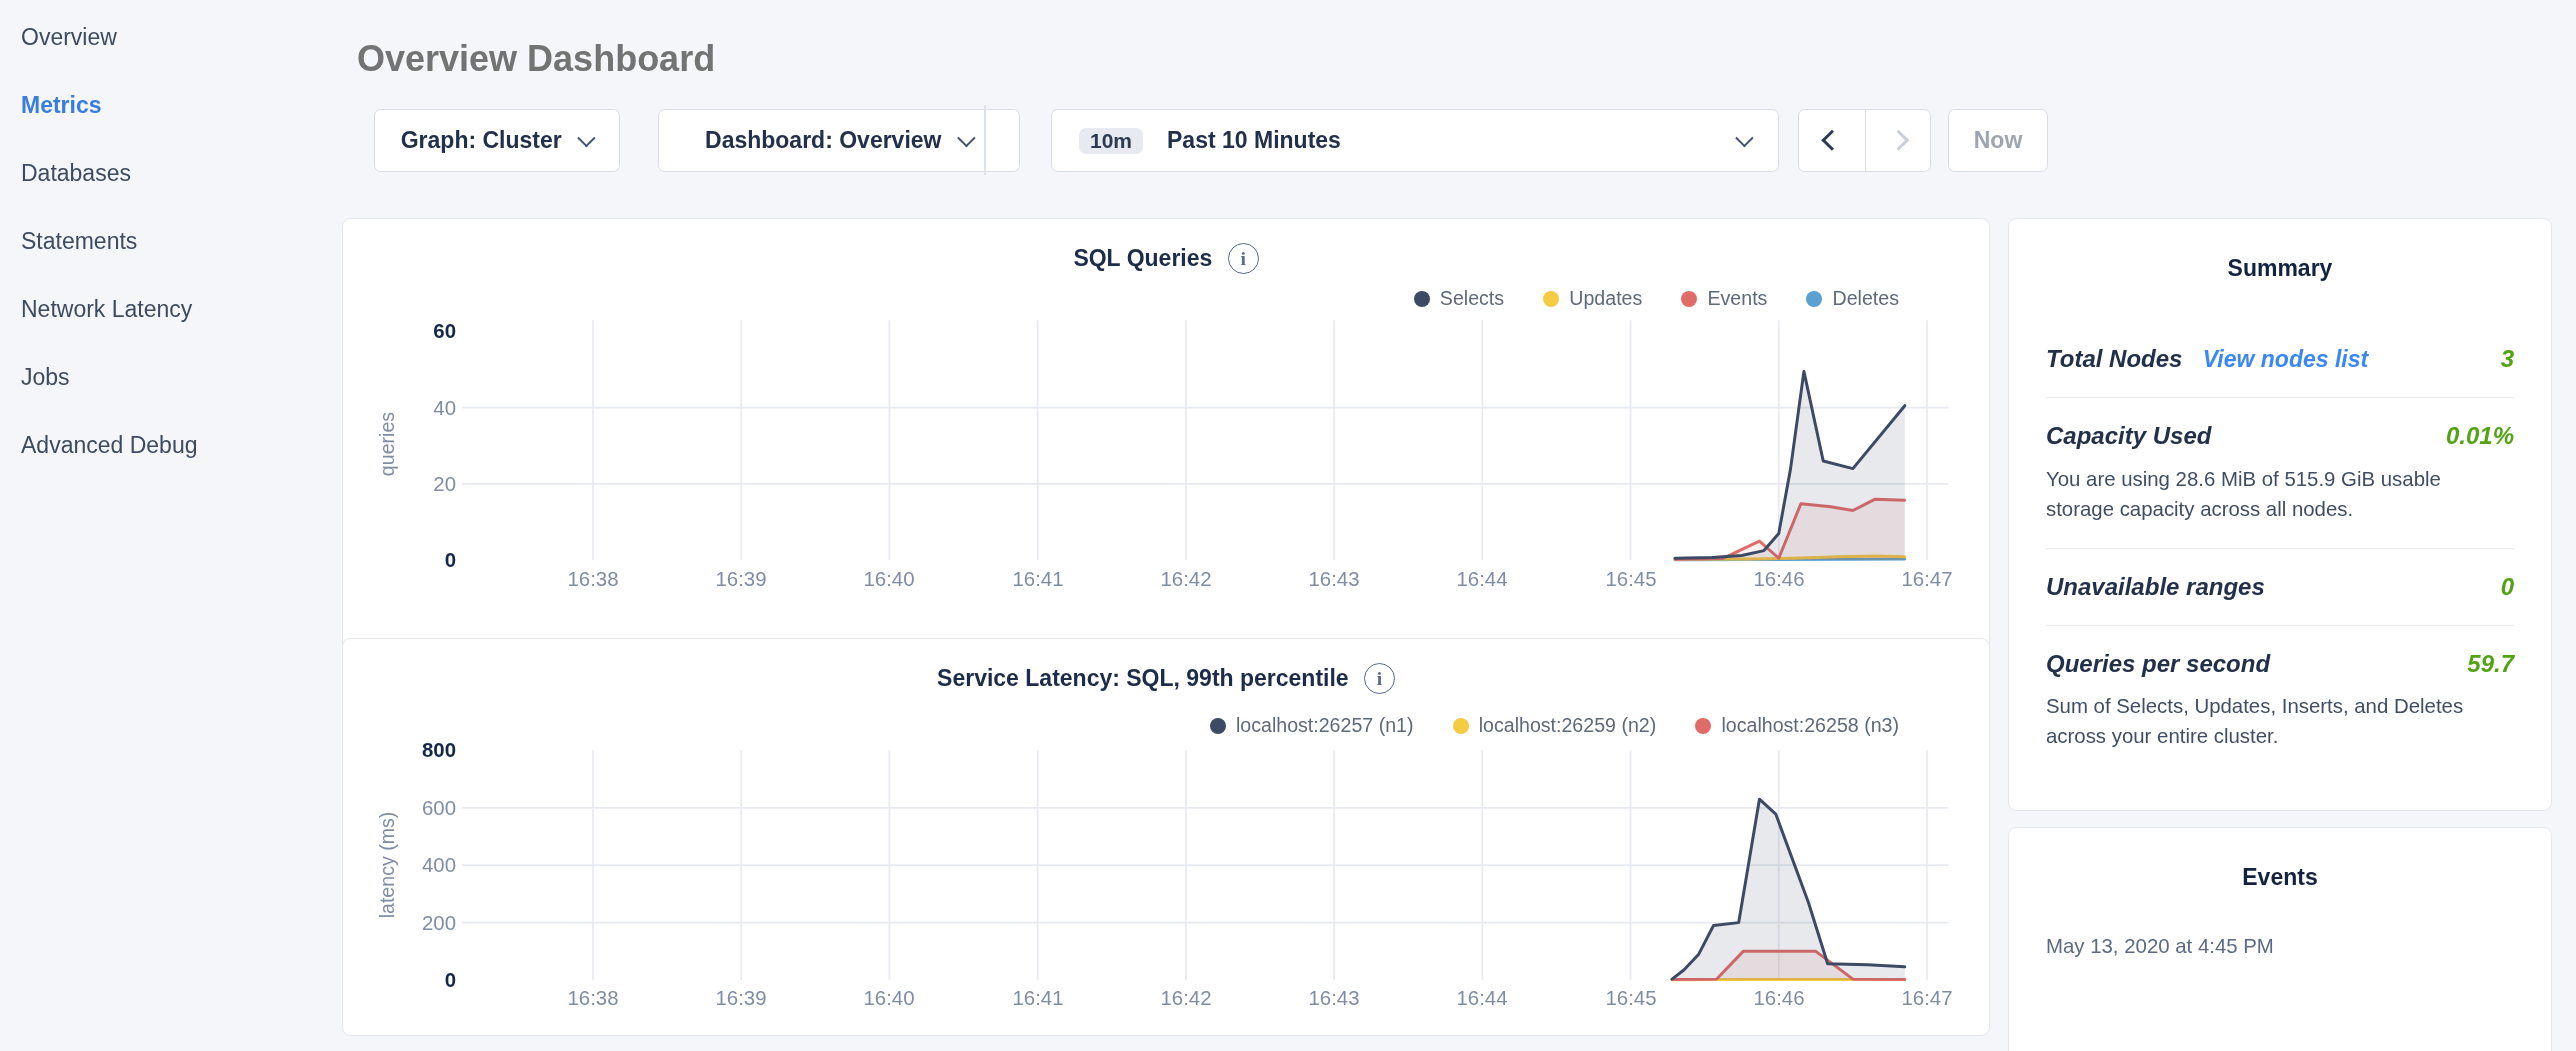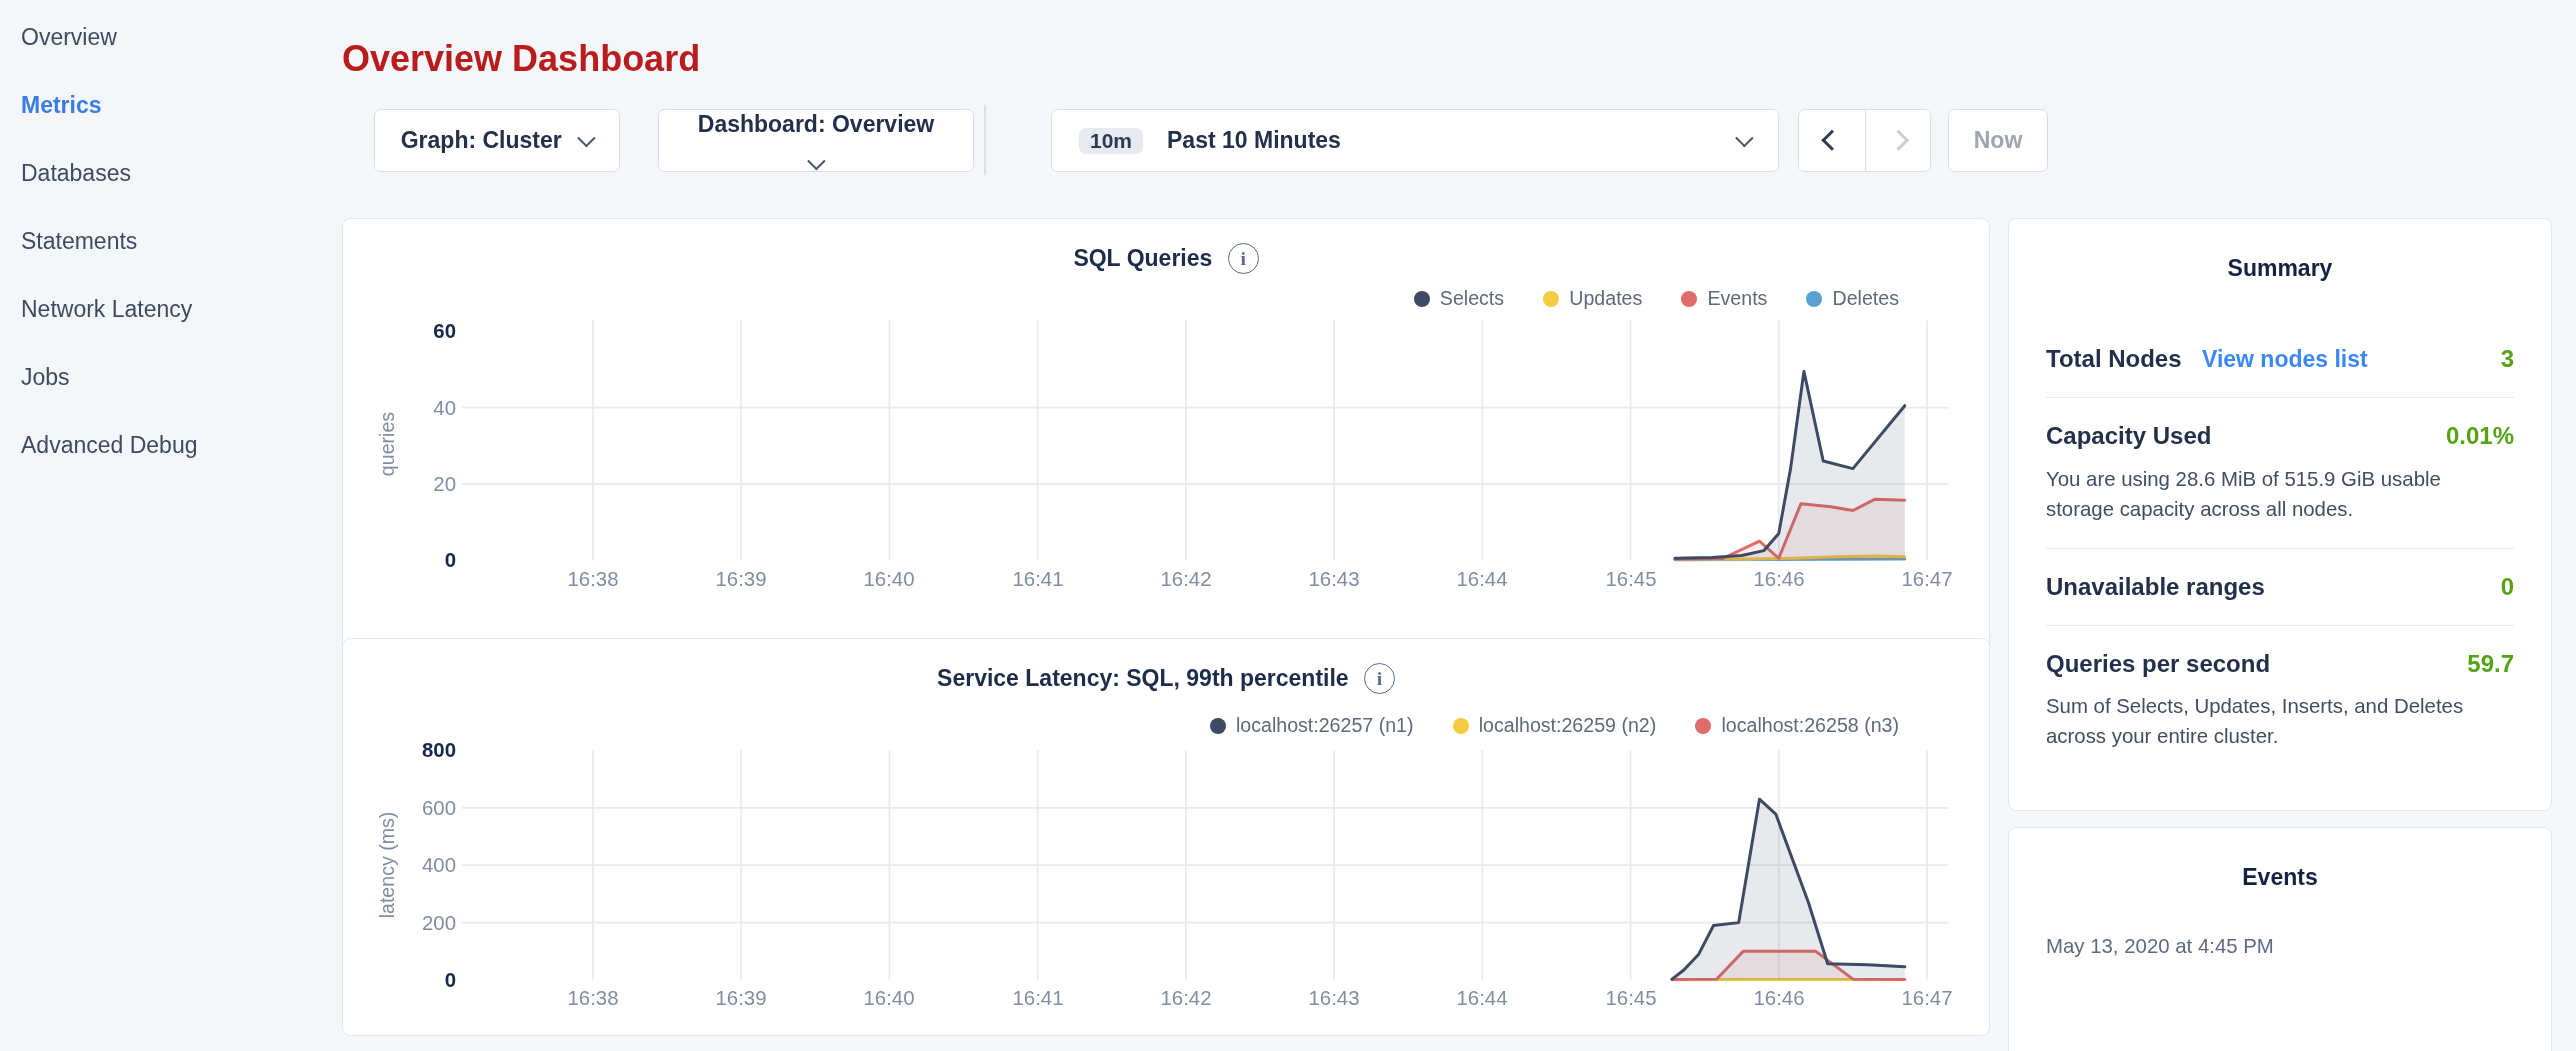--- a/index.html
+++ b/index.html
@@ -10,25 +10,25 @@
     font-family:"Liberation Sans", sans-serif;
     color:#2C3A52;
   }
 
   
   .sidebar { position:absolute; left:0; top:0; width:342px; height:100%; padding:24px 0 0 21px; display:flex; flex-direction:column; gap:41px; }
   .nav-item { font-size:23px; line-height:27px; color:#3D4B61; cursor:pointer; white-space:nowrap; }
   .nav-item.active { color:#3A7DE0; font-weight:700; }
 
   
-  .page-title { position:absolute; left:342px; top:13.6px; font-size:36px; font-weight:700; color:#b91c1c; }
+  .page-title { position:absolute; left:357px; top:13.6px; font-size:36px; font-weight:700; color:#737373; }
   .ctrl { position:absolute; top:109px; height:63px; background:#FFFFFF; border:1.7px solid #D9DEE6; border-radius:6.8px; display:flex; align-items:center; cursor:pointer;margin-left:32px; }
   .ctrl-label { font-size:23px; font-weight:700; color:#22304A; white-space:nowrap; }
   #ctl-graph { left:342px; width:246px; justify-content:center; gap:18.7px; }
-  #ctl-dash  { left:626px; width:316px; justify-content:center; gap:18.7px;flex-direction:column; }
+  #ctl-dash  { left:626px; width:362px; justify-content:center; gap:18.7px; }
   .ctl-divider { position:absolute; left:984px; top:105px; width:1.7px; height:70px; background:#DDE2E9; }
   #ctl-time { left:1019px; width:728px; padding:0 27px; gap:24px; }
   .time-badge { background:#E7EBF1; border-radius:6.8px; padding:1px 11px; font-size:21px; font-weight:700; color:#2C3A52; }
   #ctl-time .chev-down { margin-left:auto; }
   .chev { width:12.8px; height:12.8px; border-right:2.6px solid #44536E; border-bottom:2.6px solid #44536E; display:inline-block; }
   .chev-down { transform:rotate(45deg) translate(-1.7px,-1.7px); }
   #ctl-arrows { left:1766px; width:133px; padding:0; }
   .arrow-half { width:66px; height:100%; display:flex; align-items:center; justify-content:center; }
   .arrow-half + .arrow-half { border-left:1.7px solid #D9DEE6; }
   .chev-left  { width:14.5px; height:14.5px; border-right:3.4px solid #2C3A52; border-bottom:3.4px solid #2C3A52; transform:rotate(135deg); display:inline-block; }
@@ -54,21 +54,21 @@
   .ytick { position:absolute; left:0; width:113px; text-align:right; font-size:20.4px; color:#7F8DA3; transform:translateY(-50%); }
   .ytick.edge { color:#14284A; font-weight:700; }
   .xtick { position:absolute; transform:translateX(-50%); font-size:20.4px; color:#7F8DA3; }
   .ylab { position:absolute; transform:translate(-50%,-50%) rotate(-90deg); font-size:19.6px; color:#7F8DA3; white-space:nowrap; }
 
   
   .panel-title { text-align:center; font-size:23px; font-weight:700; color:#13233F; margin:36px 0 0 0; }
   .sum-rows { margin-top:39px; }
   .sum-row { padding:24px 0; }
   .sum-row + .sum-row { border-top:1.7px solid #E8EBF0; }
-  .sum-head { display:flex; align-items:center; }
+  .sum-head { display:flex; align-items:center;font-style:italic; }
   .sum-label { font-size:24px; font-weight:700; color:#22304A; white-space:nowrap; }
   .sum-link { font-size:23px; font-weight:700; color:#3B87F7; margin-left:20.4px; text-decoration:none; cursor:pointer; white-space:nowrap; }
   .sum-value { margin-left:auto; font-size:24px; font-weight:700; color:#54A315; white-space:nowrap; }
   .sum-desc { margin:13.6px 0 0 0; font-size:20.4px; line-height:30px; color:#3F4E63; }
 
   
   .event-item { margin-top:44px; }
   .event-text { font-size:22px; line-height:34px; color:#2B3B56; max-width:429px; }
   .event-time { margin-top:8.5px; font-size:20.4px; color:#5B6B83; }
 </style>

